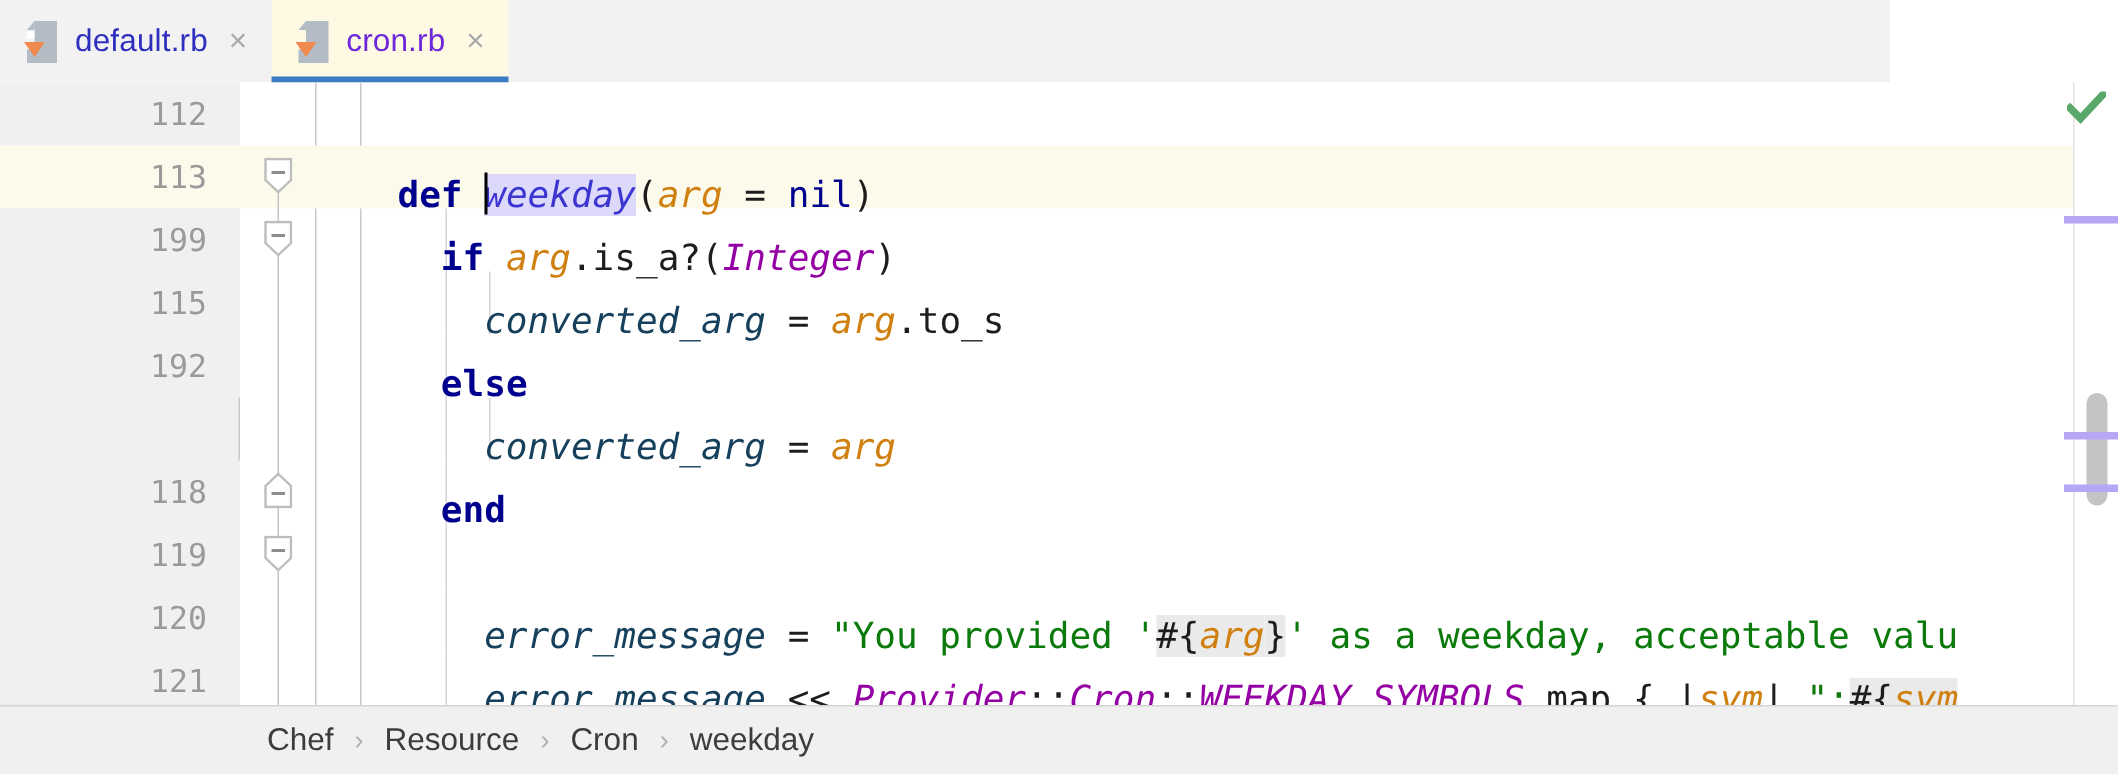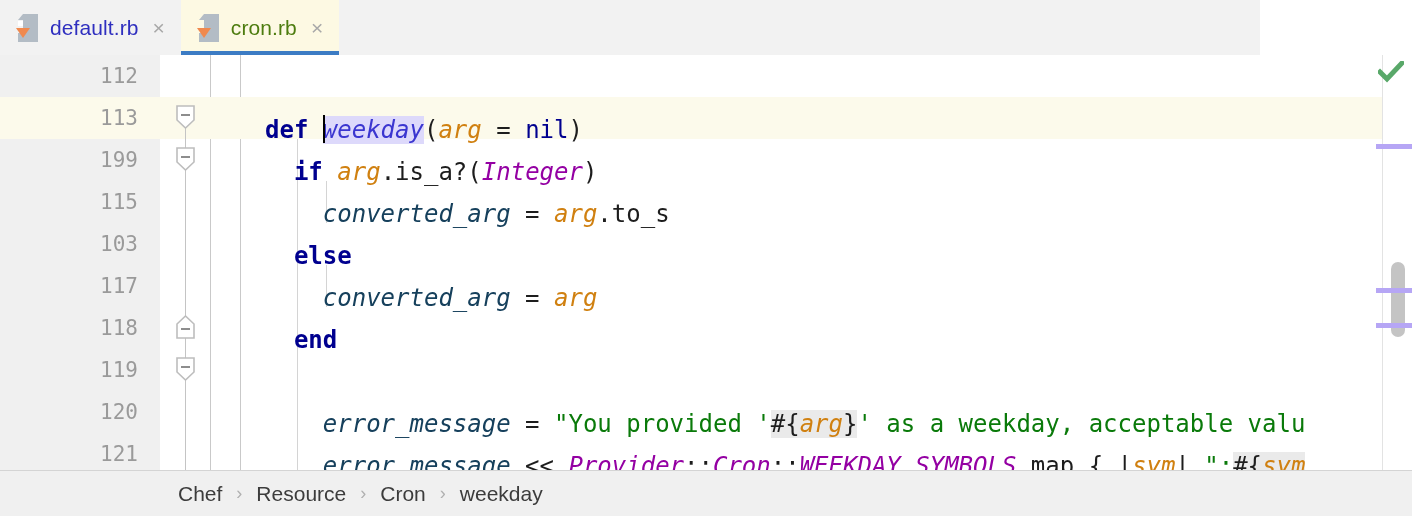--- a/index.html
+++ b/index.html
@@ -44,21 +44,21 @@
     left: 0; right: 0; bottom: 0;
     height: 4px;
     background: #3c7cc4;
   }
   .tab-label {
     font-size: 21px;
     letter-spacing: .1px;
     white-space: nowrap;
   }
   .tab.inactive .tab-label { color: #2f2fbf; }
-  .tab.active .tab-label { color: #4d7c0f; }
+  .tab.active .tab-label { color: #6d28d9; }
   .tab-close {
     font-size: 21px;
     color: #a8a8a8;
     line-height: 1;
     margin-left: 4px;
     cursor: pointer;
   }
   .rb-icon { width: 26px; height: 30px; flex: 0 0 auto; display:block; }
 
   
@@ -291,30 +291,29 @@
         <div class="lnum-cell">115</div>
         <div class="fold-cell">
           <div class="fold-line" style="top:0px;height:42px"></div>
         </div>
         <div class="indent-guide" style="left:297px"></div>
         <div class="indent-guide" style="left:326px"></div>
         <div class="codecell"><span class="plain">    </span><span class="ident">converted_arg</span><span class="plain"> = </span><span class="param">arg</span><span class="plain">.to_s</span></div>
       </div>
 
       <div class="row">
-        <div class="lnum-cell">103</div>
+        <div class="lnum-cell">192</div>
         <div class="fold-cell">
           <div class="fold-line" style="top:0px;height:42px"></div>
         </div>
         <div class="indent-guide" style="left:297px"></div>
         <div class="codecell"><span class="plain">  </span><span class="kw">else</span></div>
       </div>
 
       <div class="row">
-        <div class="lnum-cell">117</div>
         <div class="fold-cell">
           <div class="fold-line" style="top:0px;height:42px"></div>
         </div>
         <div class="indent-guide" style="left:297px"></div>
         <div class="indent-guide" style="left:326px"></div>
         <div class="codecell"><span class="plain">    </span><span class="ident">converted_arg</span><span class="plain"> = </span><span class="param">arg</span></div>
       </div>
 
       <div class="row">
         <div class="lnum-cell">118</div>

